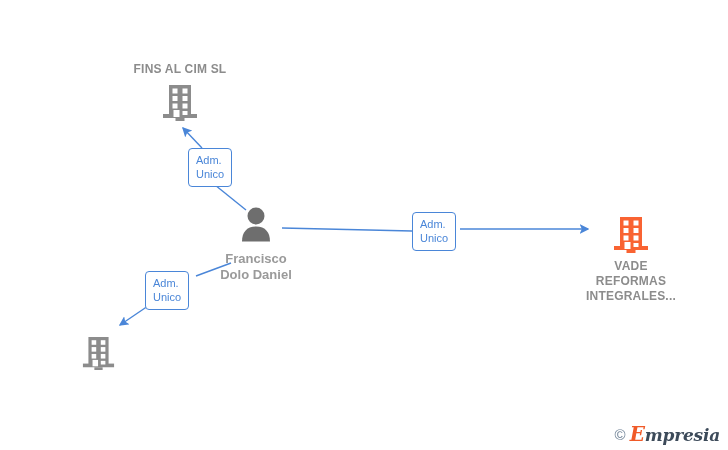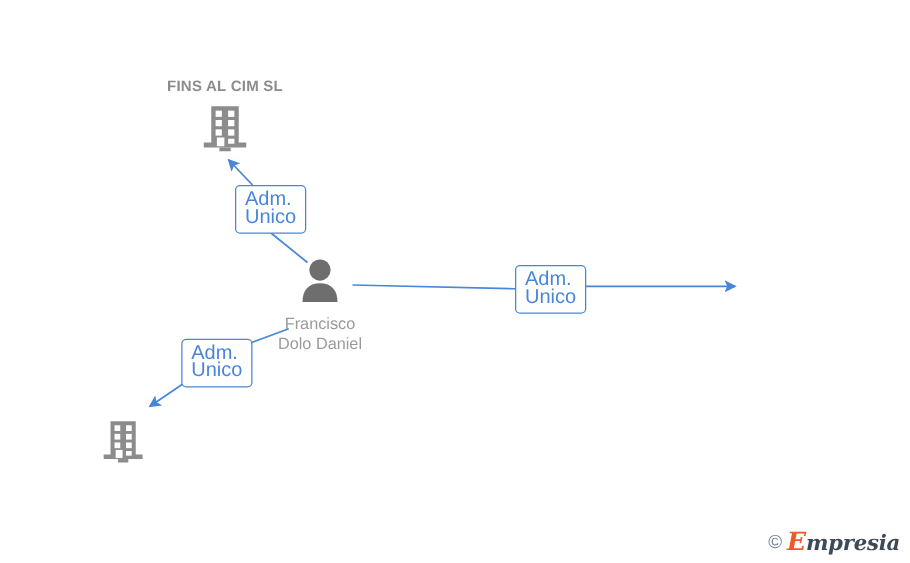--- a/index.html
+++ b/index.html
@@ -47,38 +47,38 @@
     letter-spacing: 0.2px;
     color: #8c8c8c;
     text-align: center;
     white-space: pre-line;
   }
   .node-label.above {
     margin-top: 0;
     margin-bottom: 7px;
   }
   .node-label.person {
-    font-weight: normal;
+    font-weight: bold;
     font-size: 13px;
     line-height: 16px;
     color: #9a9a9a;
     letter-spacing: 0;
   }
   .node-label.focus {
     color: #8c8c8c;
   }
   
   .edge-label {
     position: absolute;
     box-sizing: border-box;
     border: 1px solid #4a86d8;
     border-radius: 4px;
     background: #ffffff;
     color: #4a86d8;
-    font-size: 16px;
+    font-size: 11px;
     line-height: 14px;
     padding: 4px 7px 5px 7px;
     text-align: left;
     white-space: pre-line;
   }
   
   #watermark {
     position: absolute;
     right: 8px;
     bottom: 6px;
@@ -172,41 +172,65 @@
         <g fill="#6e6e6e">
           <circle cx="17" cy="10" r="8.5"></circle>
           <path d="M17,20.5 C7.5,20.5 3,26.5 3,35.5 L31,35.5 C31,26.5 26.5,20.5 17,20.5 Z"></path>
         </g>
       </svg>
     </span>
     <div class="node-label person">Francisco
 Dolo Daniel</div>
   </div>
 
-
-  <div class="node" style="left:98px; top:336px;">
-    <span class="node-icon">
-      <svg width="33" height="35" viewBox="0 0 36 38" xmlns="http://www.w3.org/2000/svg">
-        <g fill="#8c8c8c">
+  <div class="node" style="left:631px; top:216px;">
+    <span class="node-icon">
+      <svg width="36" height="38" viewBox="0 0 36 38" xmlns="http://www.w3.org/2000/svg">
+        <g fill="#f96332">
           <rect x="7" y="1" width="22" height="32"></rect>
           <rect x="1" y="30" width="34" height="4"></rect>
           <rect x="13.5" y="34" width="9" height="3"></rect>
         </g>
         <g fill="#ffffff">
           <rect x="10.5" y="4.5" width="5" height="5"></rect>
           <rect x="20.5" y="4.5" width="5" height="5"></rect>
           <rect x="10.5" y="12" width="5" height="5"></rect>
           <rect x="20.5" y="12" width="5" height="5"></rect>
           <rect x="10.5" y="19.5" width="5" height="5"></rect>
           <rect x="20.5" y="19.5" width="5" height="5"></rect>
           <rect x="20.5" y="27" width="5" height="4"></rect>
           <rect x="11.5" y="26" width="6" height="7"></rect>
         </g>
       </svg>
     </span>
+    <div class="node-label focus">VADE
+REFORMAS
+INTEGRALES...</div>
+  </div>
+
+  <div class="node" style="left:98px; top:336px;">
+    <span class="node-icon">
+      <svg width="33" height="35" viewBox="0 0 36 38" xmlns="http://www.w3.org/2000/svg">
+        <g fill="#8c8c8c">
+          <rect x="7" y="1" width="22" height="32"></rect>
+          <rect x="1" y="30" width="34" height="4"></rect>
+          <rect x="13.5" y="34" width="9" height="3"></rect>
+        </g>
+        <g fill="#ffffff">
+          <rect x="10.5" y="4.5" width="5" height="5"></rect>
+          <rect x="20.5" y="4.5" width="5" height="5"></rect>
+          <rect x="10.5" y="12" width="5" height="5"></rect>
+          <rect x="20.5" y="12" width="5" height="5"></rect>
+          <rect x="10.5" y="19.5" width="5" height="5"></rect>
+          <rect x="20.5" y="19.5" width="5" height="5"></rect>
+          <rect x="20.5" y="27" width="5" height="4"></rect>
+          <rect x="11.5" y="26" width="6" height="7"></rect>
+        </g>
+      </svg>
+    </span>
   </div>
 
   <div id="watermark">
     <span class="copy">©</span>
     <span class="brand"><span class="cap">E</span><span>mpresia</span></span>
   </div>
 
 </div>
 
 </body></html>

